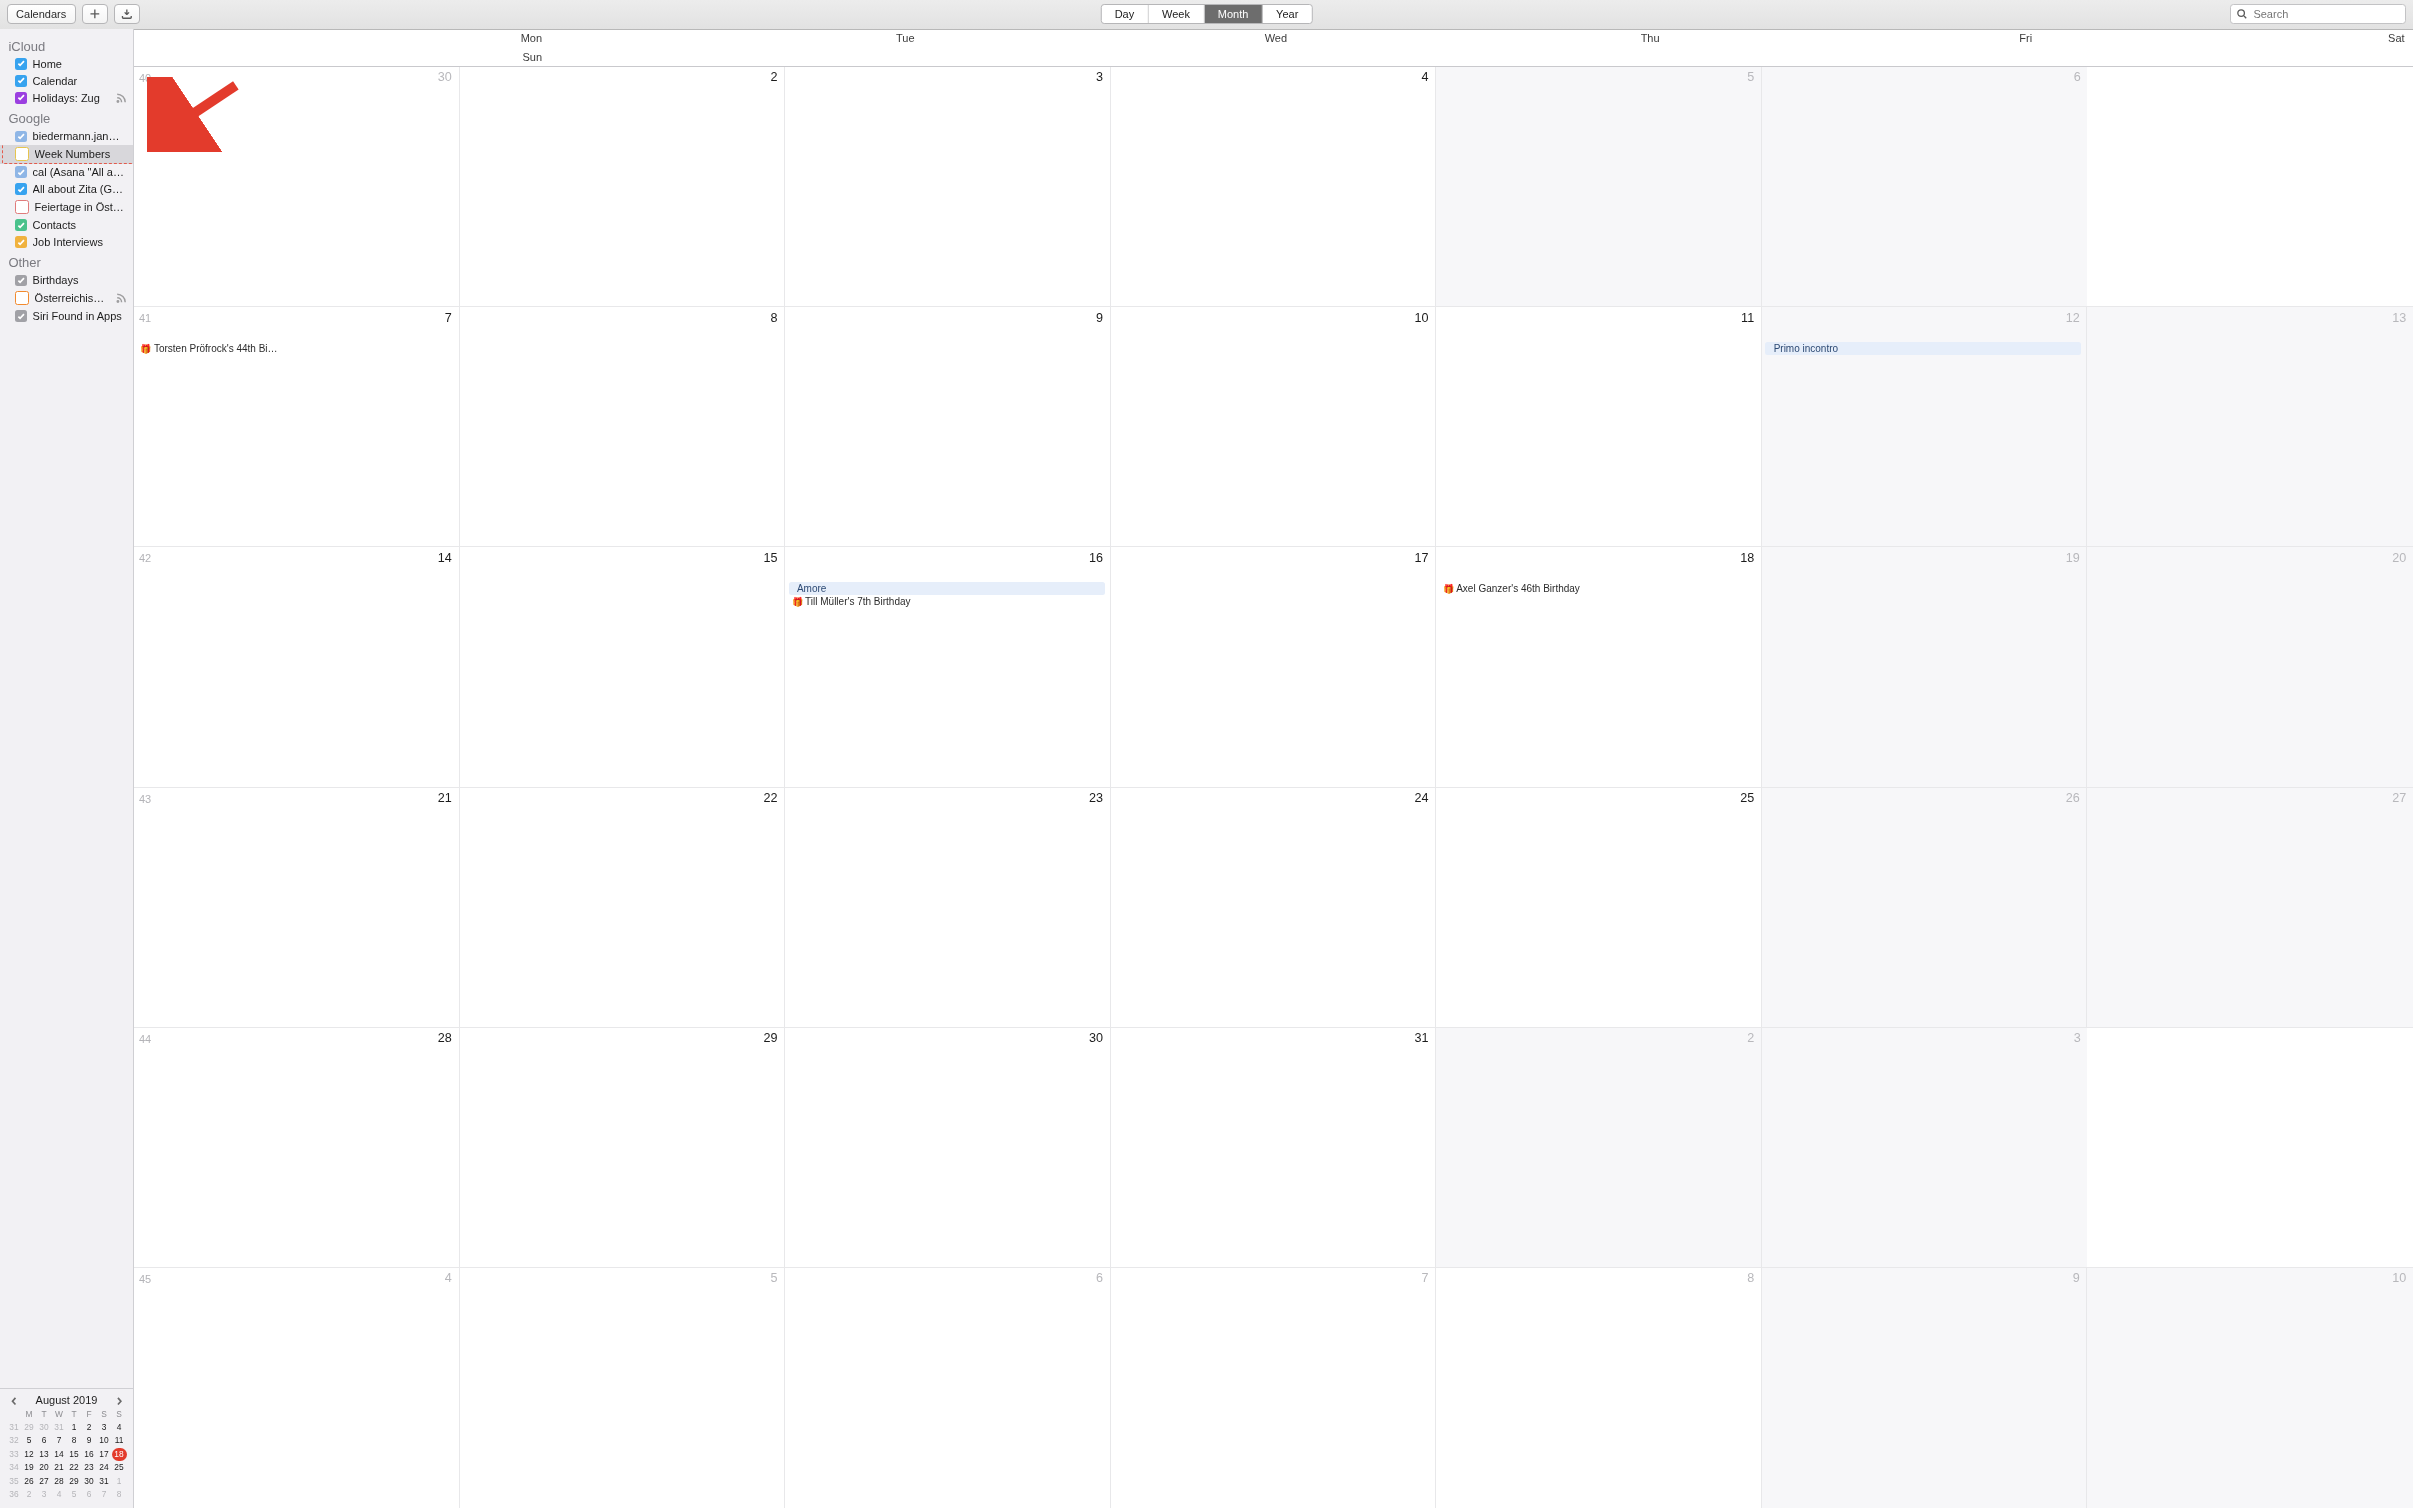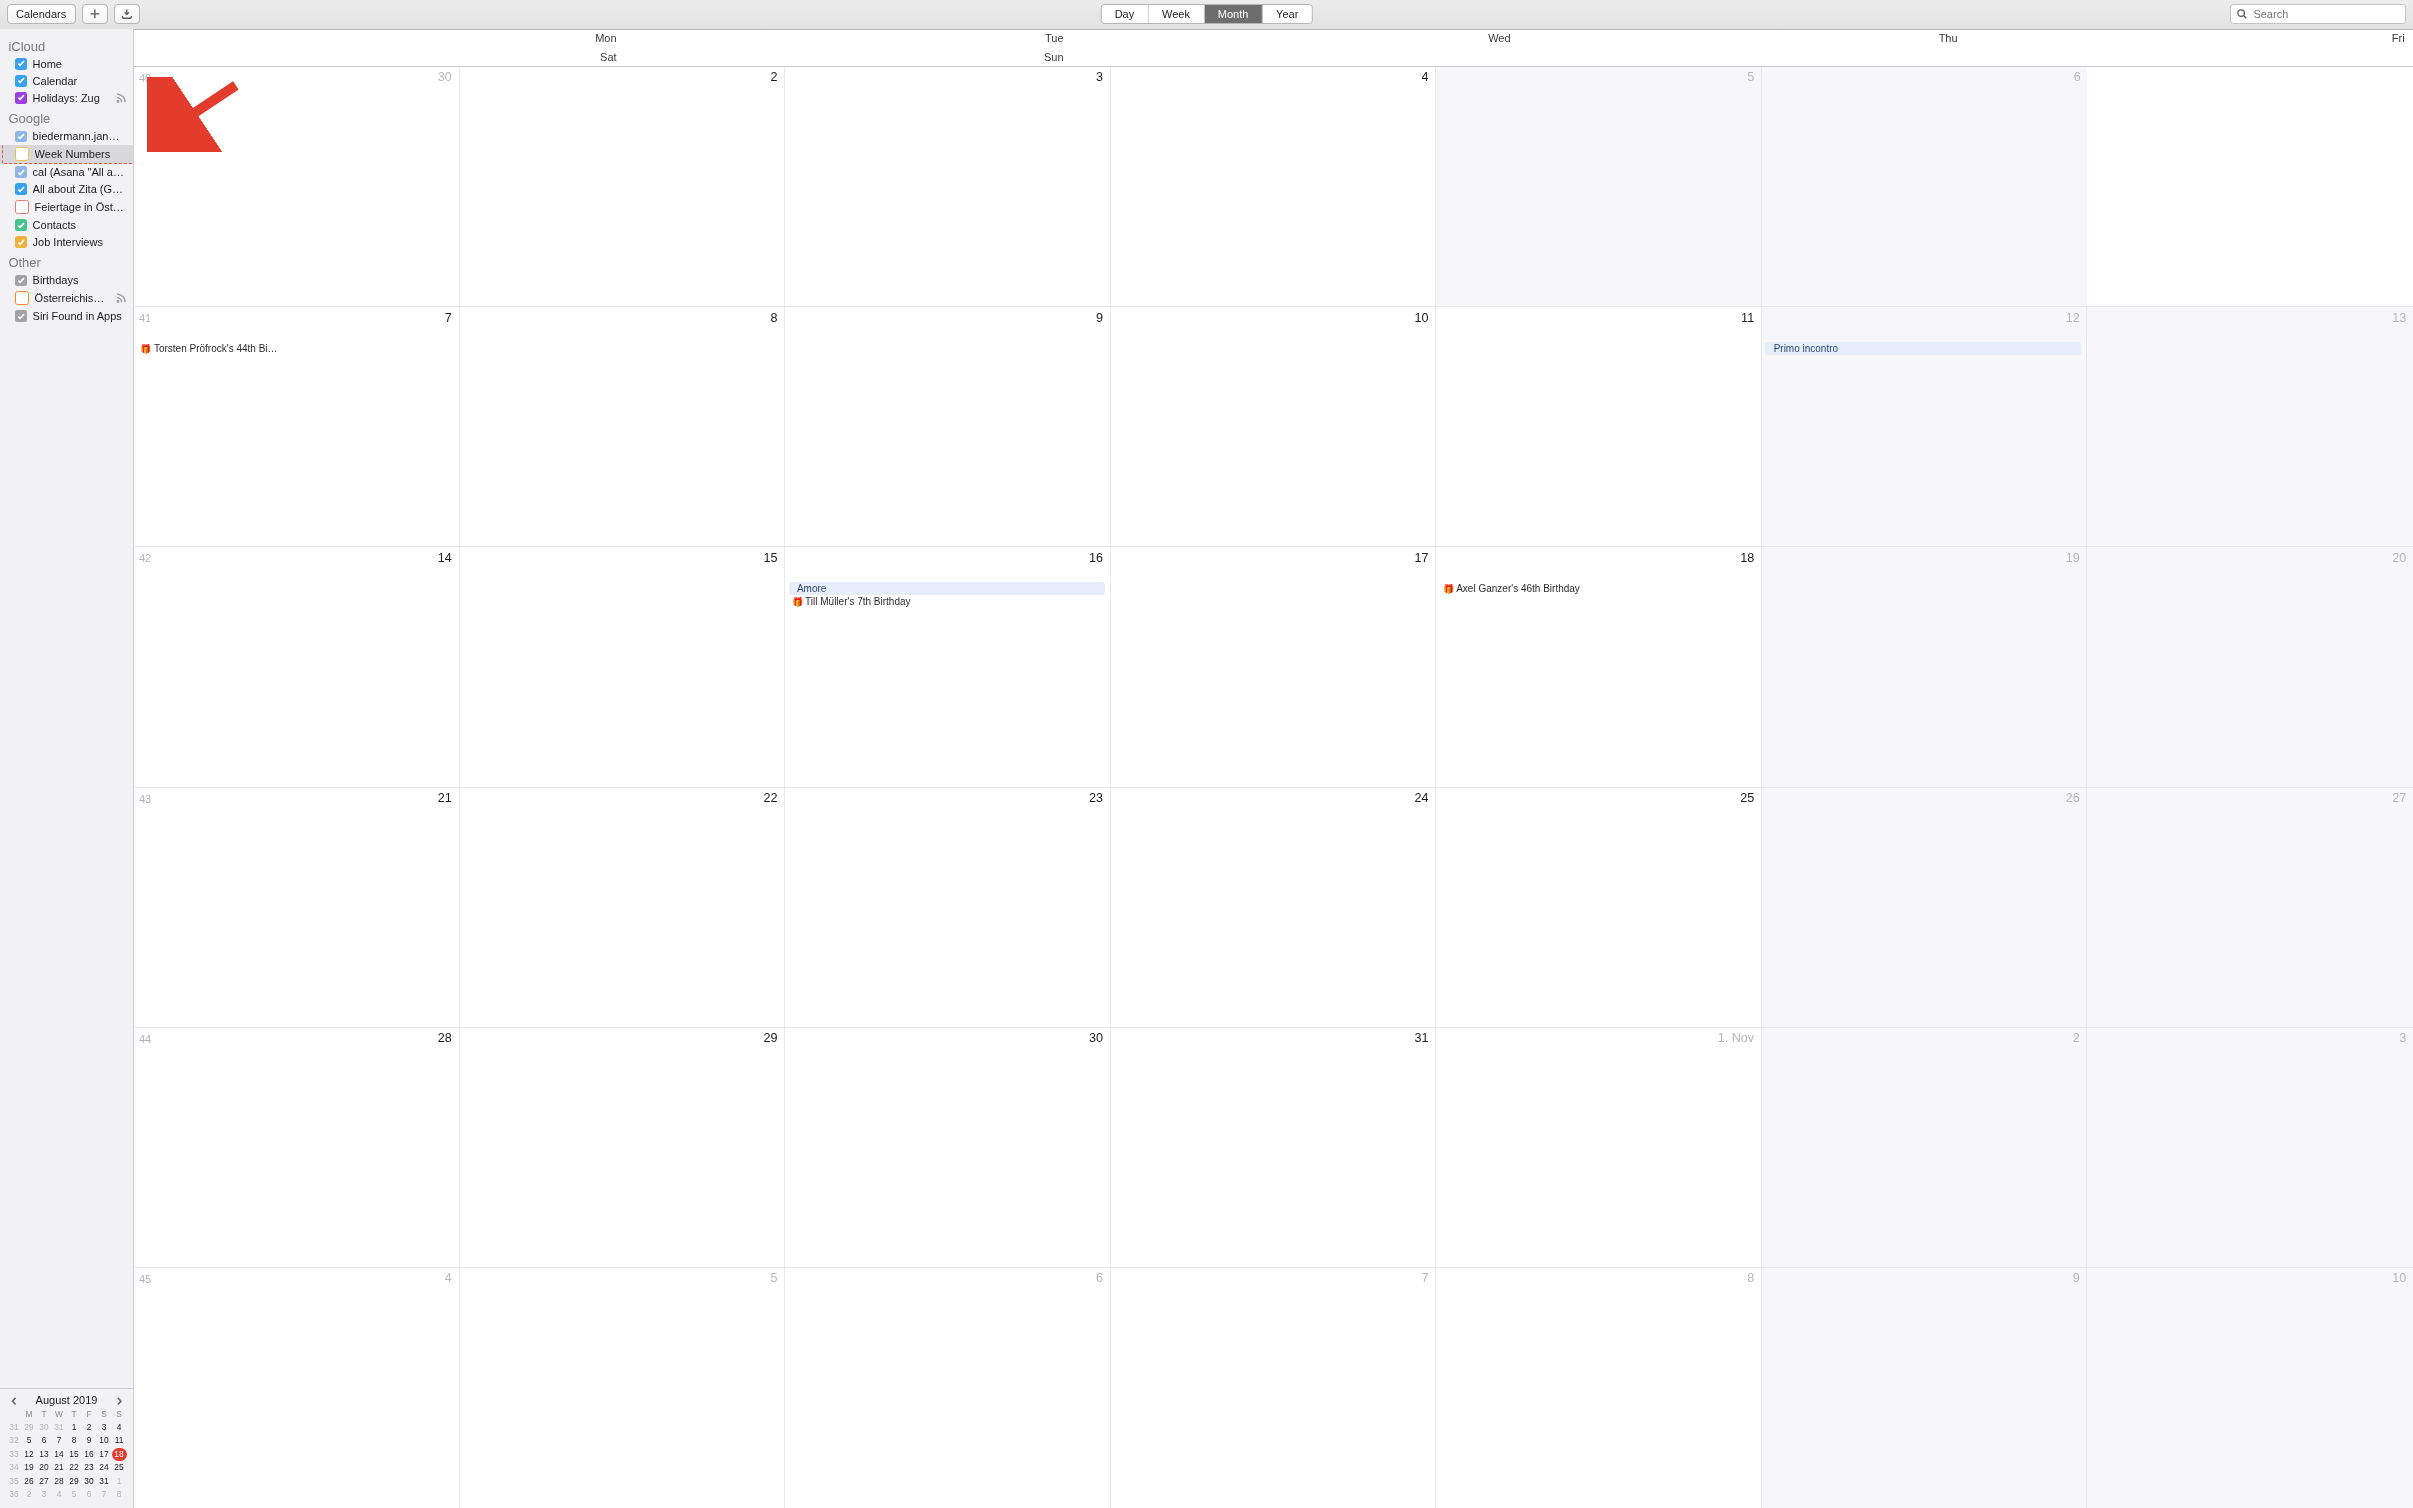--- a/index.html
+++ b/index.html
@@ -170,21 +170,21 @@
   }
   .title-month{font-size:27px;font-weight:400;}
   .title-month b{font-weight:700;}
   .nav-cluster{margin-left:auto;display:flex;gap:0;}
   .nav-cluster .btn{border-radius:0;}
   .nav-cluster .btn:first-child{border-top-left-radius:3.4px;border-bottom-left-radius:3.4px;}
   .nav-cluster .btn:last-child{border-top-right-radius:3.4px;border-bottom-right-radius:3.4px;border-left:none;}
   .nav-cluster .btn.mid{border-left:none;}
   .dow-row{
     display:grid;
-    grid-template-columns:repeat(5,1fr);
+    grid-template-columns:repeat(6,1fr);
     border-bottom:0.8px solid var(--grid-border-strong);
     padding-left:44px;
   }
   .dow{
     text-align:right;padding:3.4px 8.4px;font-size:11px;color:#3b3b3b;
   }
   .grid{
     flex:1;display:grid;
     grid-template-rows:repeat(6,1fr);
     overflow:hidden;
@@ -573,23 +573,20 @@
           </div>
           <div class="day">
             <div class="num">29</div>
           </div>
           <div class="day">
             <div class="num">30</div>
           </div>
           <div class="day">
             <div class="num">31</div>
           </div>
-          <div class="day other">
-            <div class="num">1. Nov</div>
-          </div>
           <div class="day wknd other">
             <div class="num">2</div>
           </div>
           <div class="day wknd other">
             <div class="num">3</div>
           </div>
         </div>
         <div class="week">
           <div class="day other">
             <div class="num">4</div>

